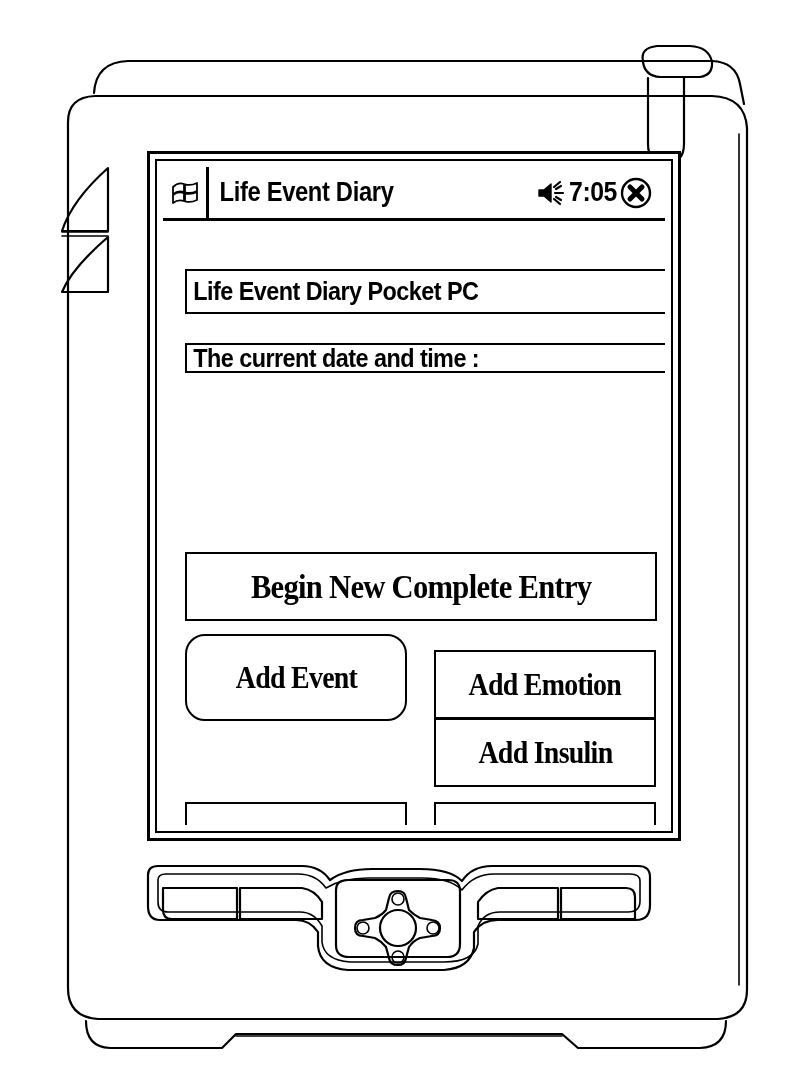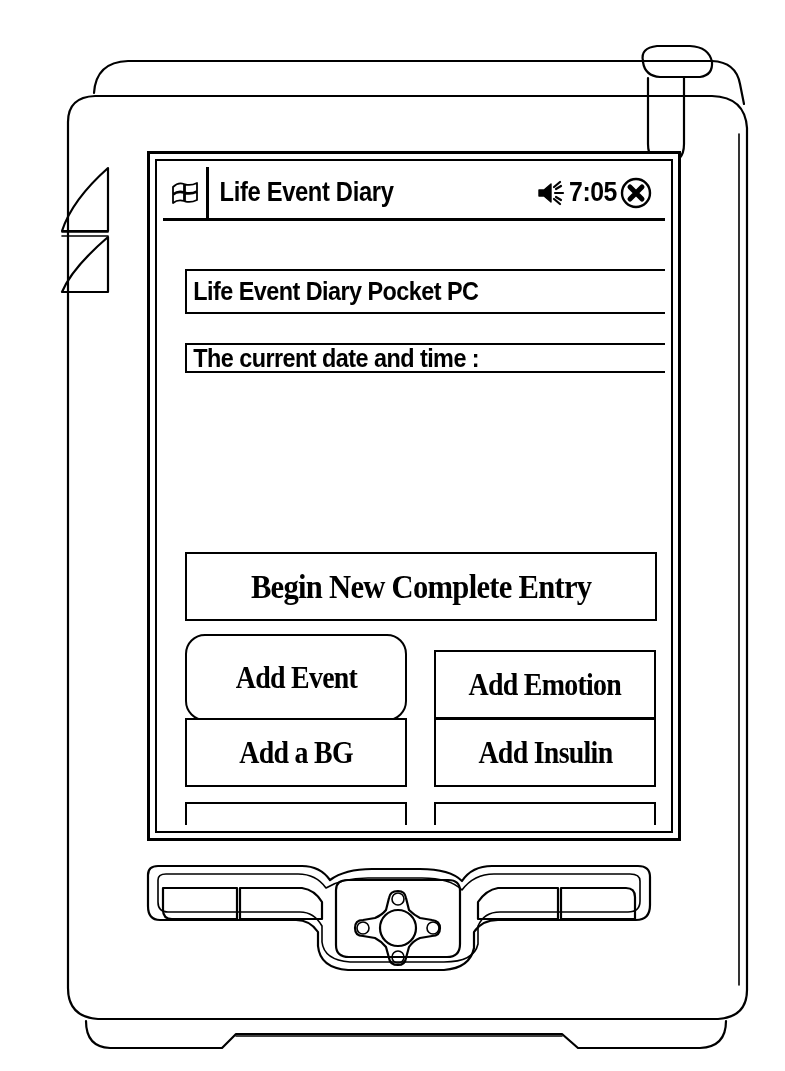--- a/index.html
+++ b/index.html
@@ -354,23 +354,20 @@
         </div>
 
         <div id="add-event-button" class="btn">
           <span class="btn-label">Add Event</span>
         </div>
 
         <div id="add-emotion-button" class="btn">
           <span class="btn-label">Add Emotion</span>
         </div>
 
-        <div id="add-bg-button" class="btn">
-          <span class="btn-label">Add a BG</span>
-        </div>
 
         <div id="add-insulin-button" class="btn">
           <span class="btn-label">Add Insulin</span>
         </div>
 
         <div id="add-carbs-button" class="btn">
           <span class="btn-label">Add Carbs</span>
         </div>
 
         <div id="refresh-time-button" class="btn">

